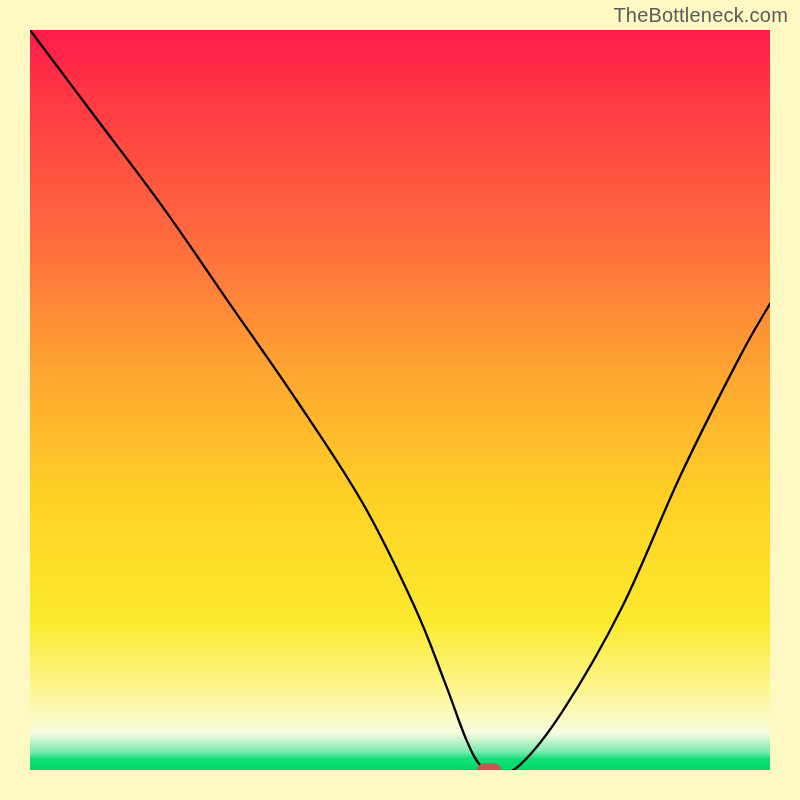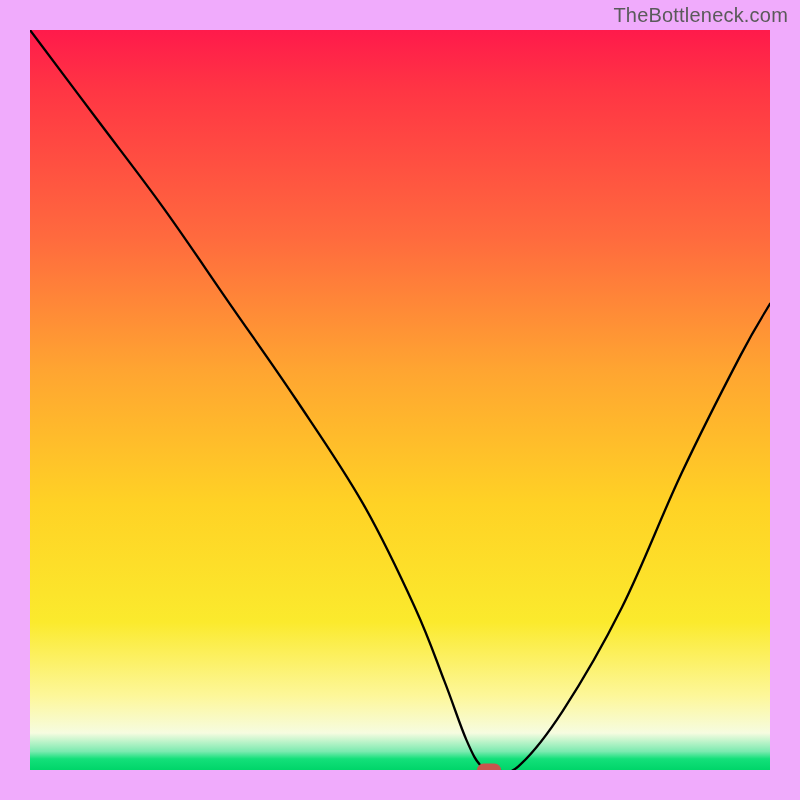--- a/index.html
+++ b/index.html
@@ -8,21 +8,21 @@
     width: 800px;
     height: 800px;
     background: #000;
     overflow: hidden;
     font-family: Arial, Helvetica, sans-serif;
   }
   .frame {
     position: relative;
     width: 800px;
     height: 800px;
-    background: #f0abfc;
+    background: #fef9c3;
   }
   .watermark {
     position: absolute;
     top: 4px;
     right: 12px;
     color: #5a5a5a;
     font-size: 20px;
     font-weight: 500;
     letter-spacing: 0.2px;
     z-index: 10;

